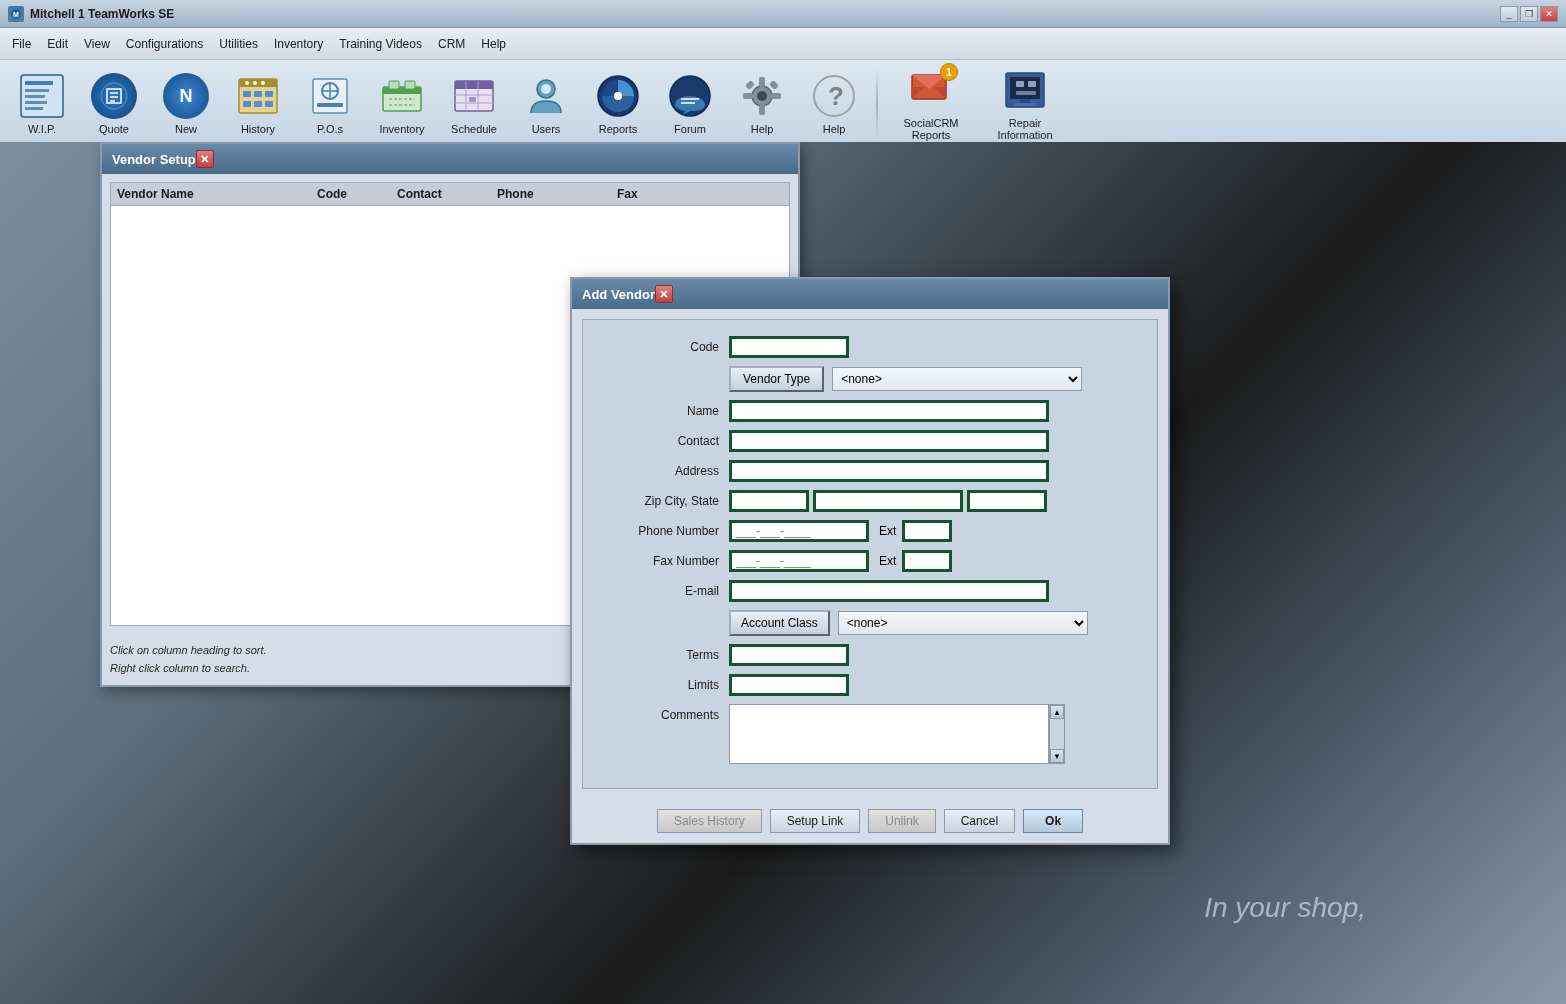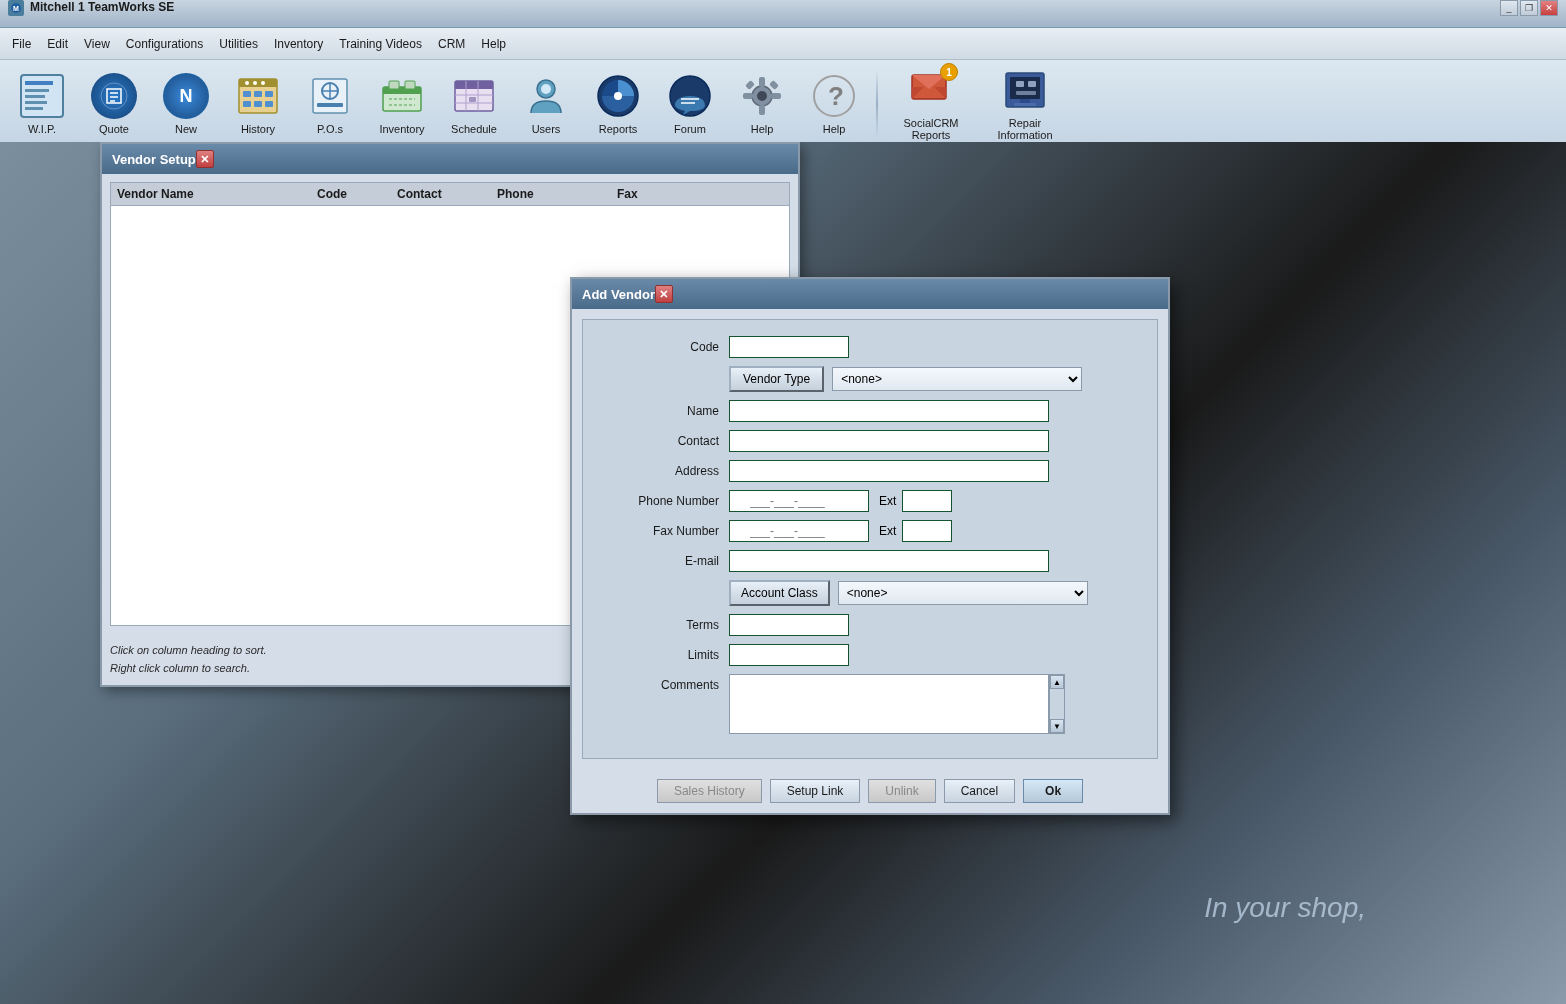--- a/index.html
+++ b/index.html
@@ -11,20 +11,21 @@
       height: 1004px;
       overflow: hidden;
       position: relative;
     }
 
     
     .title-bar {
       background: linear-gradient(to bottom, #c8d4e0, #a0b4c8);
       height: 28px;
       display: flex;
+      align-items: center;
       padding: 0 8px;
       border-bottom: 1px solid #7a9ab0;
     }
     .title-bar-icon {
       width: 16px; height: 16px;
       background: #4a7c9c;
       border-radius: 2px;
       margin-right: 6px;
       display: flex; align-items: center; justify-content: center;
       color: white; font-size: 9px;
@@ -256,25 +257,25 @@
       margin-bottom: 8px;
     }
     .form-label {
       text-align: right;
       width: 130px;
       padding-right: 10px;
       font-size: 12px;
       color: #1a1a1a;
     }
     .form-input {
-      border: 1px solid #14532d;
+      border: 3px solid #14532d;
       background: white;
       height: 22px;
       font-size: 12px;
-      padding: 2px 20px;
+      padding: 2px 4px;
     }
     .form-input-short { width: 120px; }
     .form-input-long { width: 320px; }
 
     .form-select {
       border: 1px solid #8a9aaa;
       background: linear-gradient(to bottom, #f4f8fc, #e0e8f0);
       height: 24px;
       font-size: 12px;
       padding: 2px 4px;
@@ -640,20 +641,28 @@
       <div class="form-row">
         <span class="form-label">Contact</span>
         <input type="text" class="form-input form-input-long" style="">
       </div>
 
       <div class="form-row">
         <span class="form-label">Address</span>
         <input type="text" class="form-input form-input-long" style="">
       </div>
 
+      <div class="form-row">
+        <span class="form-label">Zip City, State</span>
+        <div class="zip-inputs">
+          <input type="text" class="form-input" style="width: 80px;">
+          <input type="text" class="form-input" style="width: 150px;">
+          <input type="text" class="form-input" style="width: 80px;">
+        </div>
+      </div>
 
       <div class="form-row">
         <span class="form-label">Phone Number</span>
         <div class="phone-row">
           <input type="text" class="form-input" style="width: 140px;" placeholder="___-___-____">
           <span style="margin-left:4px;">Ext</span>
           <input type="text" class="form-input" style="width: 50px;">
         </div>
       </div>
 

